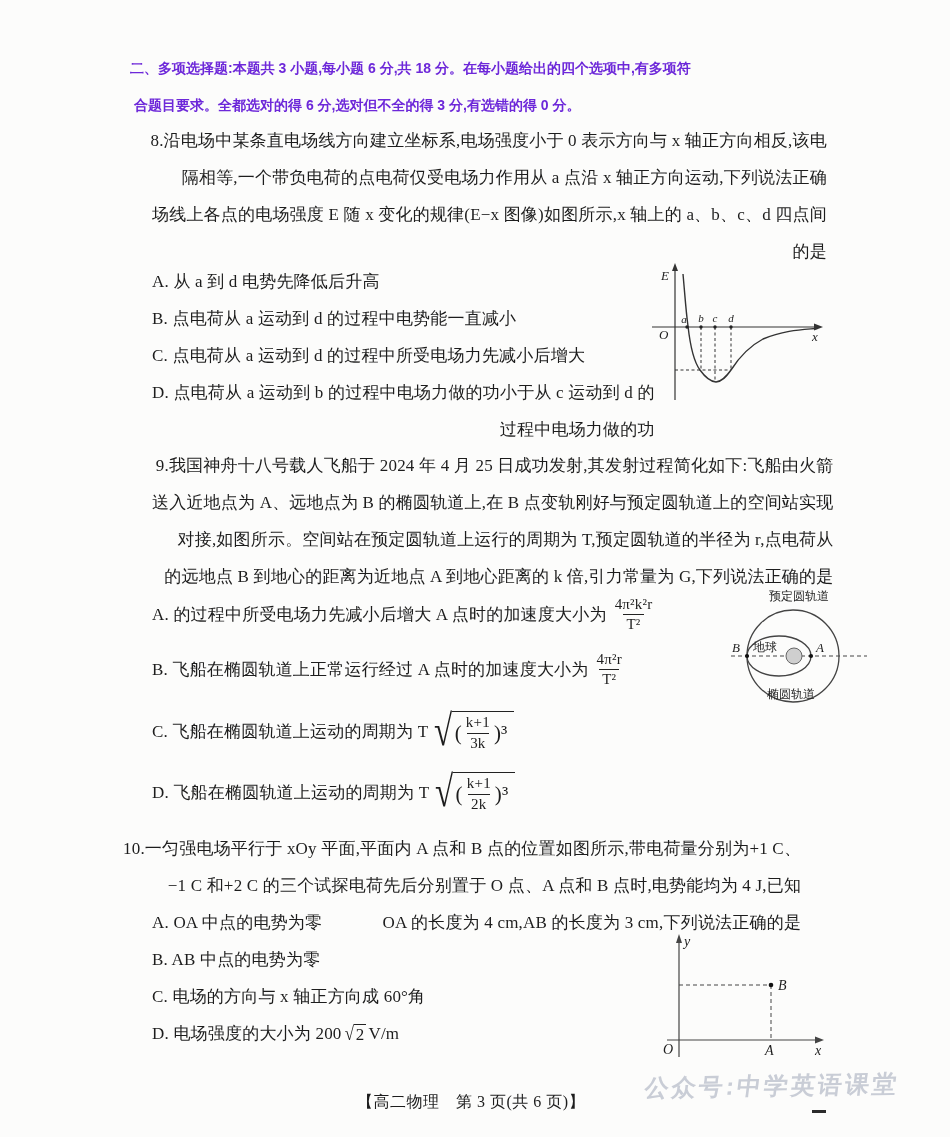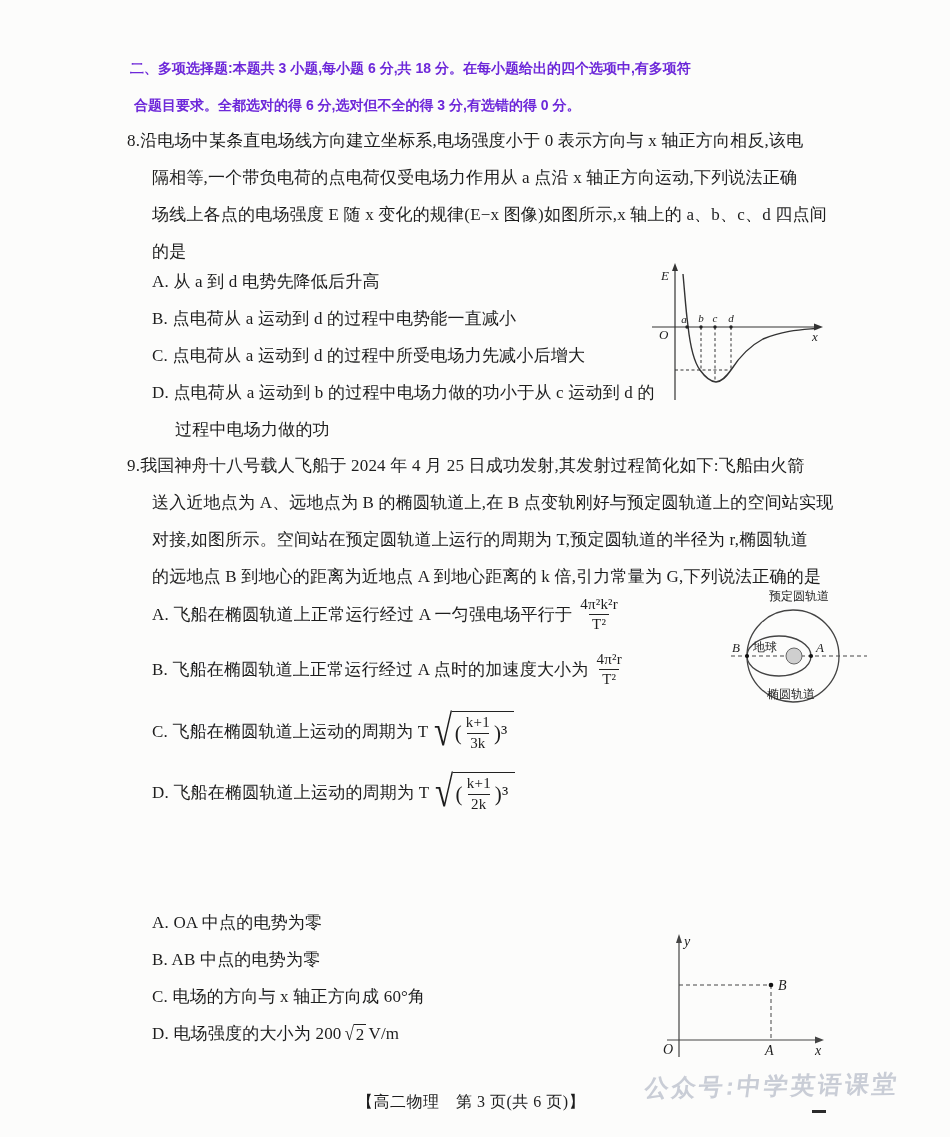--- a/index.html
+++ b/index.html
@@ -10,27 +10,27 @@
   }
   
   .sec-header{
     position:absolute;left:130px;top:50px;width:760px;
     font-family:"Liberation Sans","DejaVu Sans",sans-serif;
     font-weight:bold;font-size:14px;line-height:37px;color:#6d28d9;
   }
   .sec-header .hline2{margin-left:4px;}
   
   .stem{position:absolute;font-size:17px;line-height:37px;white-space:nowrap;letter-spacing:0.2px;}
-  .stem .line{margin-left:25px;}
+  .stem .line{margin-left:25px;text-align:right;}
   .stem .line.first{margin-left:0;}
   .stem-q10 .line{margin-left:29px;}
   .stem-q10 .line.first{margin-left:0;}
   
   .opts{position:absolute;font-size:17px;line-height:37px;white-space:nowrap;letter-spacing:0.2px;}
-  .opts .cont{margin-left:23px;}
+  .opts .cont{margin-left:23px;text-align:right;}
   
   .q9row{position:absolute;left:152px;display:flex;align-items:center;font-size:17px;white-space:nowrap;letter-spacing:0.2px;}
   .frac{display:inline-flex;flex-direction:column;align-items:center;font-size:15px;line-height:1.15;margin-left:5px;}
   .frac .num{padding:0 3px 1px;}
   .frac .den{border-top:1.4px solid #222;padding:1px 3px 0;}
   .sqrt{display:inline-flex;align-items:flex-start;margin-left:3px;}
   .sqrt .rad{font-size:44px;line-height:40px;height:40px;transform:scaleX(.75);margin-right:-4px;}
   .sqrt .sbody{border-top:1.6px solid #222;display:inline-flex;align-items:center;padding:3px 5px 0 2px;height:40px;box-sizing:border-box;}
   .sqrt .paren{font-size:21px;margin:0 1px;}
   
@@ -104,26 +104,26 @@
       <text x="36" y="63" font-size="11" class="it" text-anchor="middle">a</text>
       <text x="53" y="62" font-size="11" class="it" text-anchor="middle">b</text>
       <text x="67" y="62" font-size="11" class="it" text-anchor="middle">c</text>
       <text x="83" y="62" font-size="11" class="it" text-anchor="middle">d</text>
     </svg>
   </div>
 
   <div class="stem" style="left:127px;top:447px">
     <div class="line first">9.我国神舟十八号载人飞船于 2024 年 4 月 25 日成功发射,其发射过程简化如下:飞船由火箭</div>
     <div class="line">送入近地点为 A、远地点为 B 的椭圆轨道上,在 B 点变轨刚好与预定圆轨道上的空间站实现</div>
-    <div class="line">对接,如图所示。空间站在预定圆轨道上运行的周期为 T,预定圆轨道的半径为 r,椭圆轨道</div>
+    <div class="line">对接,如图所示。空间站在预定圆轨道上运行的周期为 T,预定圆轨道的半径为 r,点电荷从</div>
     <div class="line">的远地点 B 到地心的距离为近地点 A 到地心距离的 k 倍,引力常量为 G,下列说法正确的是</div>
   </div>
 
   <div class="q9row" style="top:592px;height:45px">
-    <span>A. 飞船在椭圆轨道上正常运行经过 A 一匀强电场平行于</span>
+    <span>A. 的过程中所受电场力先减小后增大 A 点时的加速度大小为</span>
     <span class="frac">
       <span class="num">4π²k²r</span>
       <span class="den">T²</span>
     </span>
   </div>
 
   <div class="q9row" style="top:647px;height:45px">
     <span>B. 飞船在椭圆轨道上正常运行经过 A 点时的加速度大小为</span>
     <span class="frac">
       <span class="num">4π²r</span>
@@ -170,20 +170,25 @@
       <circle cx="32" cy="74" r="2.1" fill="#111"></circle>
       <circle cx="96" cy="74" r="2.1" fill="#111"></circle>
       <text x="84" y="18" font-size="12" text-anchor="middle" class="cjk">预定圆轨道</text>
       <text x="38" y="69" font-size="12" class="cjk">地球</text>
       <text x="76" y="116" font-size="12" text-anchor="middle" class="cjk">椭圆轨道</text>
       <text x="17" y="70" font-size="13" class="it">B</text>
       <text x="101" y="70" font-size="13" class="it">A</text>
     </svg>
   </div>
 
+  <div class="stem stem-q10" style="left:123px;top:830px">
+    <div class="line first">10.一匀强电场平行于 xOy 平面,平面内 A 点和 B 点的位置如图所示,带电荷量分别为+1 C、</div>
+    <div class="line">−1 C 和+2 C 的三个试探电荷先后分别置于 O 点、A 点和 B 点时,电势能均为 4 J,已知</div>
+    <div class="line">OA 的长度为 4 cm,AB 的长度为 3 cm,下列说法正确的是</div>
+  </div>
 
   <div class="opts" style="left:152px;top:904px">
     <div>A. OA 中点的电势为零</div>
     <div>B. AB 中点的电势为零</div>
     <div>C. 电场的方向与 x 轴正方向成 60°角</div>
     <div class="optD10">
       <span>D. 电场强度的大小为 200</span>
       <span class="sqrt-sm">
         <span class="rad">√</span>
         <span class="radicand">2</span>

